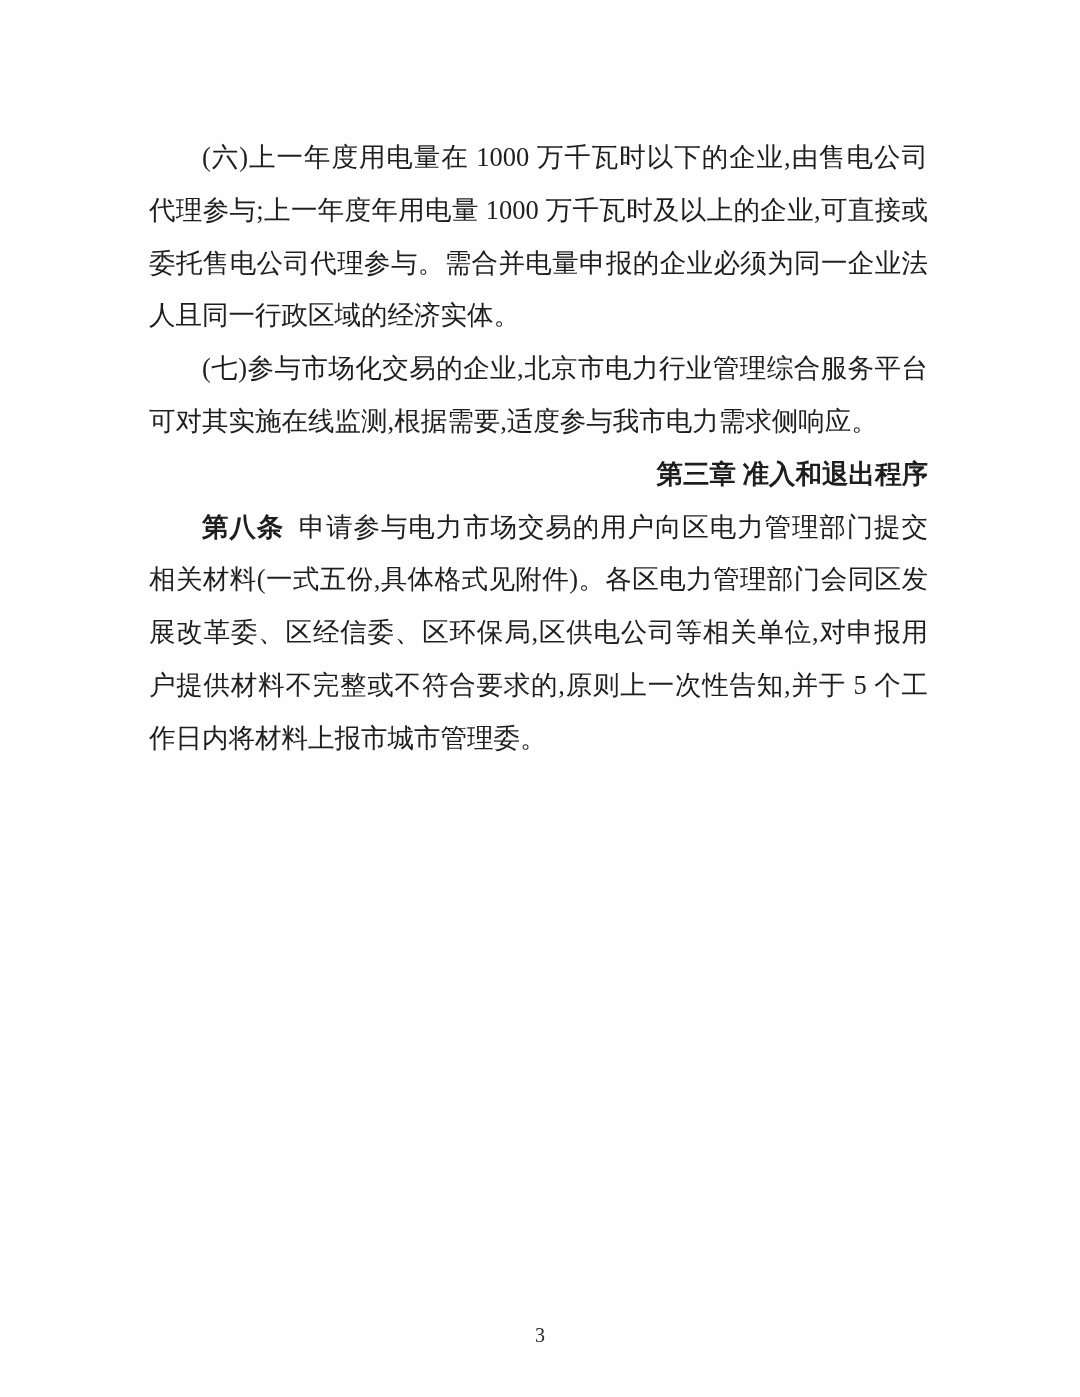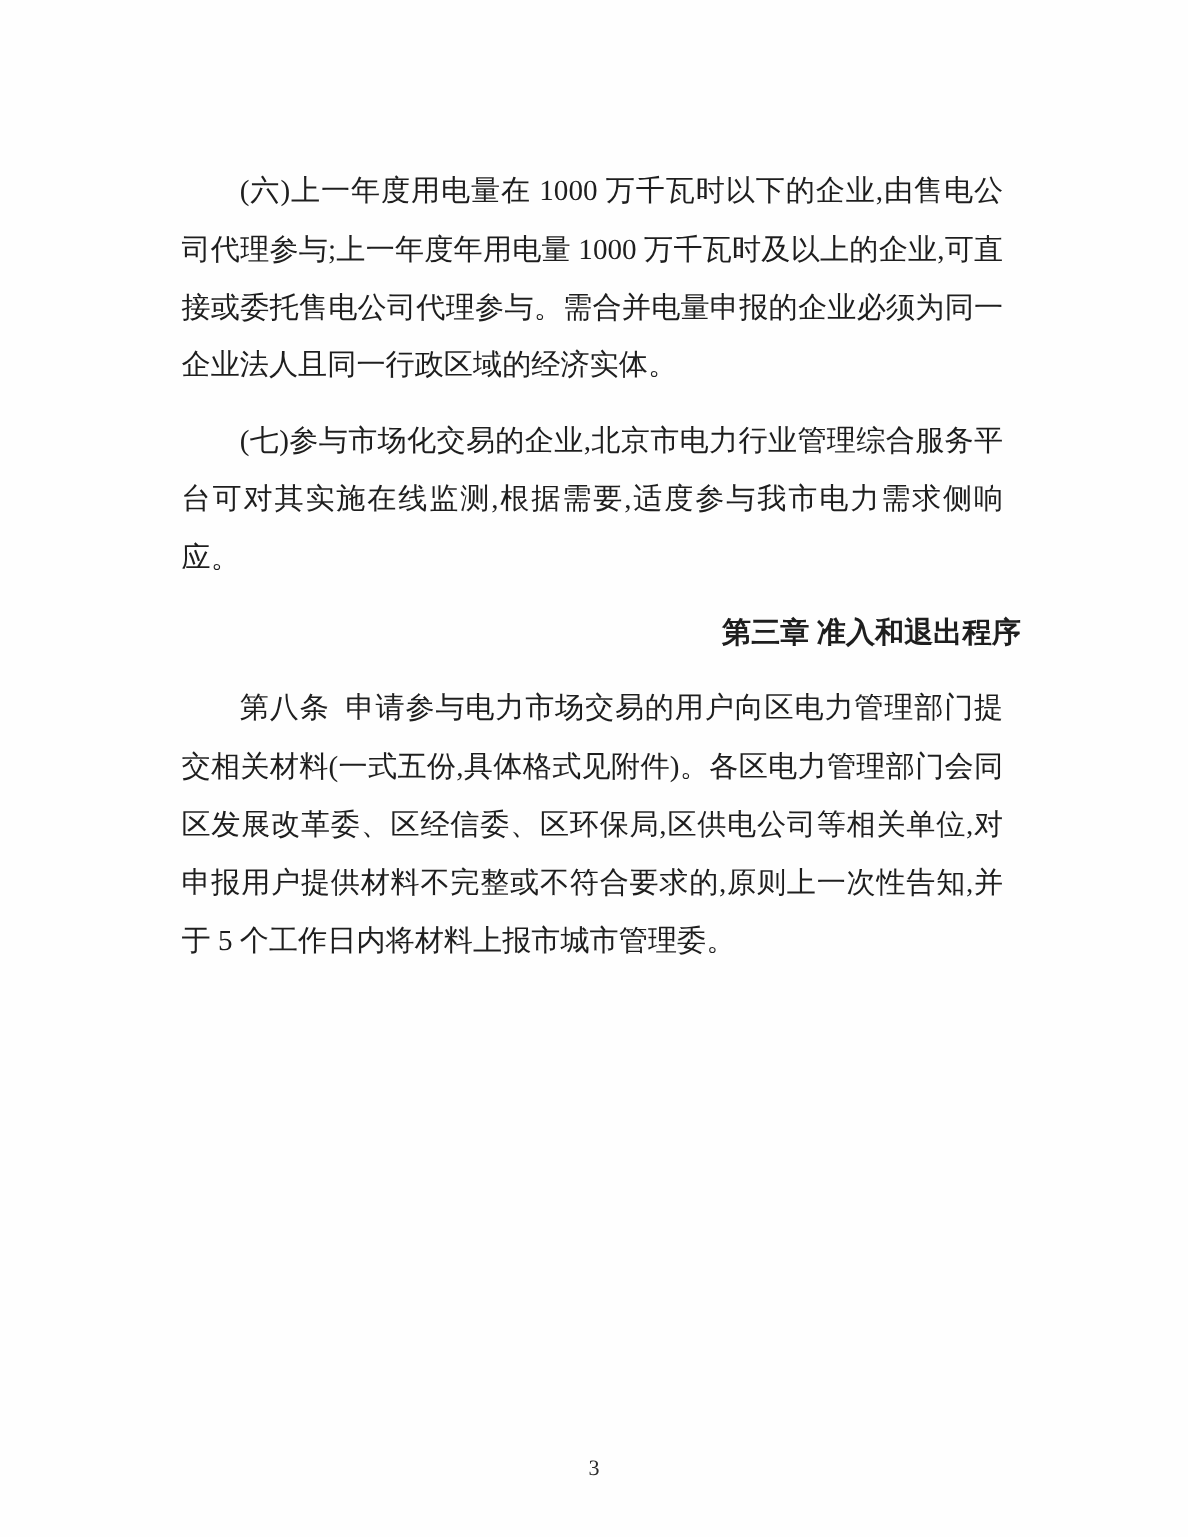--- a/index.html
+++ b/index.html
@@ -19,33 +19,33 @@
   .text-block {
     position: absolute;
     left: 149px;
     top: 131px;
     width: 779px;
     font-size: 26.5px;
     line-height: 52.8px;
     text-align: justify;
   }
   p.clause, p.article {
-    margin: 16px;
+    margin: 0;
     padding: 0;
     text-indent: 2em;
   }
   .chapter-heading {
     margin: 0;
     padding: 0;
     text-indent: 0;
     text-align: right;
     font-weight: bold;
   }
   .article-lead {
-    font-weight: normal;
+    font-weight: bold;
     margin-right: 0.55em;
   }
   .page-footer {
     position: absolute;
     left: 0;
     bottom: 50px;
     width: 100%;
     text-align: center;
     font-size: 20px;
     color: #2a2a2a;

